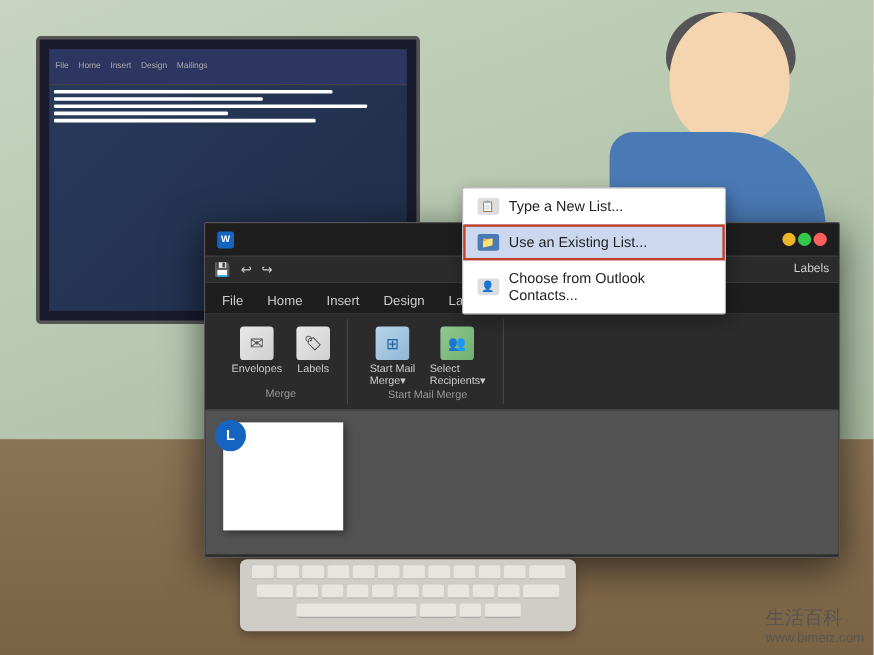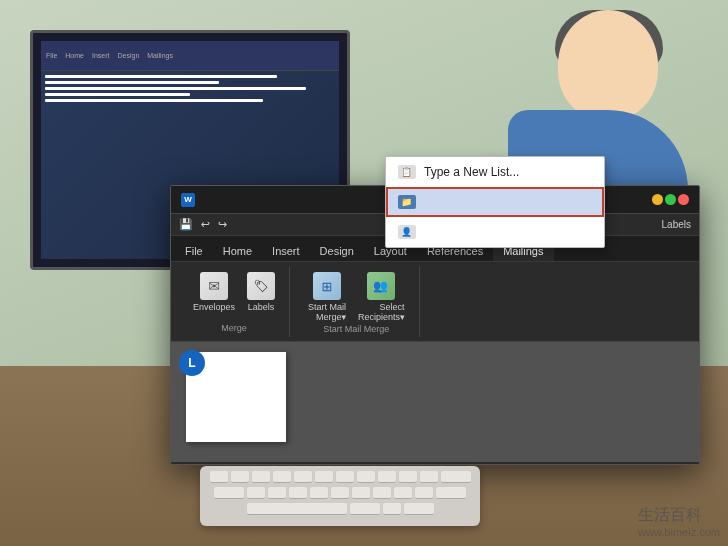--- a/index.html
+++ b/index.html
@@ -309,21 +309,21 @@
     }
 
     .ribbon-btn-icon.disabled {
       background: #3a3a3a;
       opacity: 0.4;
     }
 
     .ribbon-btn-label {
       font-size: 9px;
       color: #ccc;
-      text-align: right;
+      text-align: left;
       white-space: nowrap;
     }
 
     .ribbon-btn-label.disabled {
       color: #666;
     }
 
     .ribbon-group-label {
       font-size: 9px;
       color: #999;
@@ -561,25 +561,27 @@
   <div class="dropdown-item">
     <div class="dropdown-item-icon">
       <span style="font-size:9px;">📋</span>
     </div>
     <span>Type a New List...</span>
   </div>
   <div class="dropdown-item highlighted">
     <div class="dropdown-item-icon blue">
       <span style="font-size:9px;color:white;">📁</span>
     </div>
+    <span>Use an Existing List...</span>
   </div>
   <div class="dropdown-item">
     <div class="dropdown-item-icon">
       <span style="font-size:9px;">👤</span>
     </div>
+    <span>Choose from Outlook Contacts...</span>
   </div>
 </div>
 
 <div class="keyboard">
   <div class="keyboard-row">
     <div class="key"></div>
     <div class="key"></div>
     <div class="key"></div>
     <div class="key"></div>
     <div class="key"></div>

